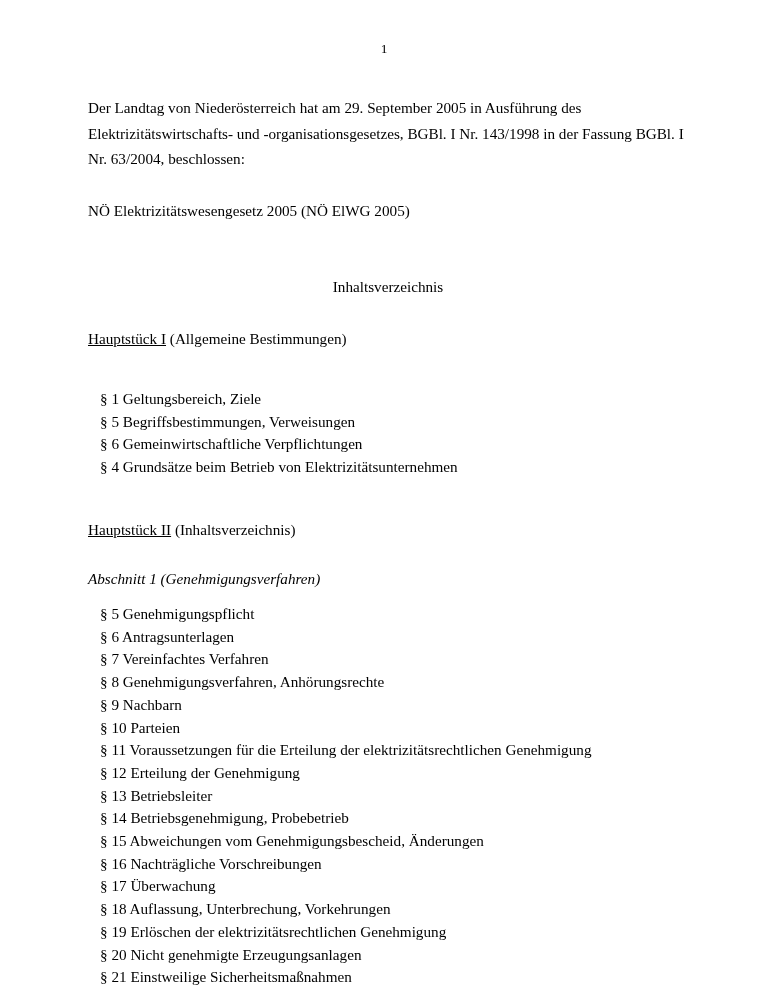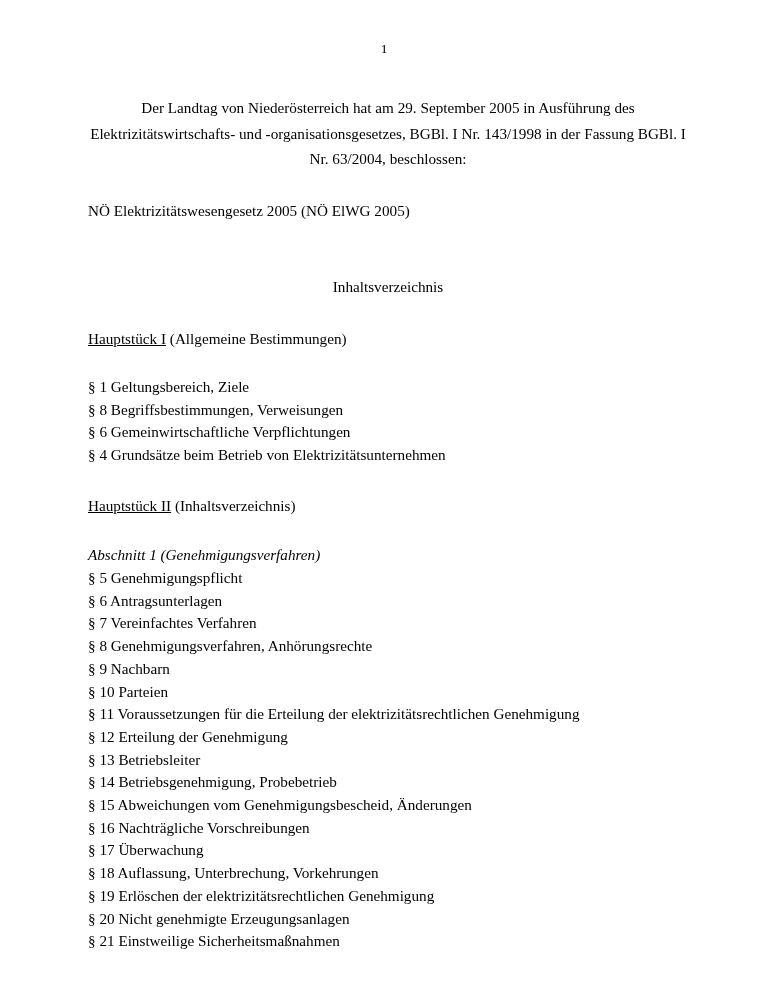--- a/index.html
+++ b/index.html
@@ -33,21 +33,21 @@
   }
   .content {
     position: absolute;
     top: 95px;
     left: 88px;
     width: 600px;
   }
   .para {
     font-size: 15.2px;
     line-height: 25.5px;
-    text-align: center;
+    text-align: left;
     margin: 0;
   }
   .spacer-sm { height: 25px; }
   .spacer-md { height: 26px; }
   .title-line {
     font-size: 15.2px;
     line-height: 25.5px;
   }
   .centered {
     text-align: center;
@@ -57,21 +57,21 @@
   }
   .section-head {
     font-size: 15.2px;
     line-height: 25.5px;
   }
   .section-head .underline {
     text-decoration: underline;
   }
   .list {
     list-style: none;
-    margin: 0;
+    margin: 12px;
     padding: 0;
   }
   .list li {
     font-size: 15.2px;
     line-height: 22.7px;
   }
   .sub-head {
     font-size: 15.2px;
     line-height: 22.7px;
     font-style: italic;
@@ -99,21 +99,21 @@
     <div class="spacer-md"></div>
 
     <div class="section-head">
       <span class="underline">Hauptstück I</span><span> (Allgemeine Bestimmungen)</span>
     </div>
 
     <div class="spacer-sm"></div>
 
     <ul class="list">
       <li>§ 1 Geltungsbereich, Ziele</li>
-      <li>§ 8 Begriffsbestimmungen, Verweisungen</li>
+      <li>§ 5 Begriffsbestimmungen, Verweisungen</li>
       <li>§ 6 Gemeinwirtschaftliche Verpflichtungen</li>
       <li>§ 4 Grundsätze beim Betrieb von Elektrizitätsunternehmen</li>
     </ul>
 
     <div class="spacer-md"></div>
 
     <div class="section-head">
       <span class="underline">Hauptstück II</span><span> (Inhaltsverzeichnis)</span>
     </div>
 

